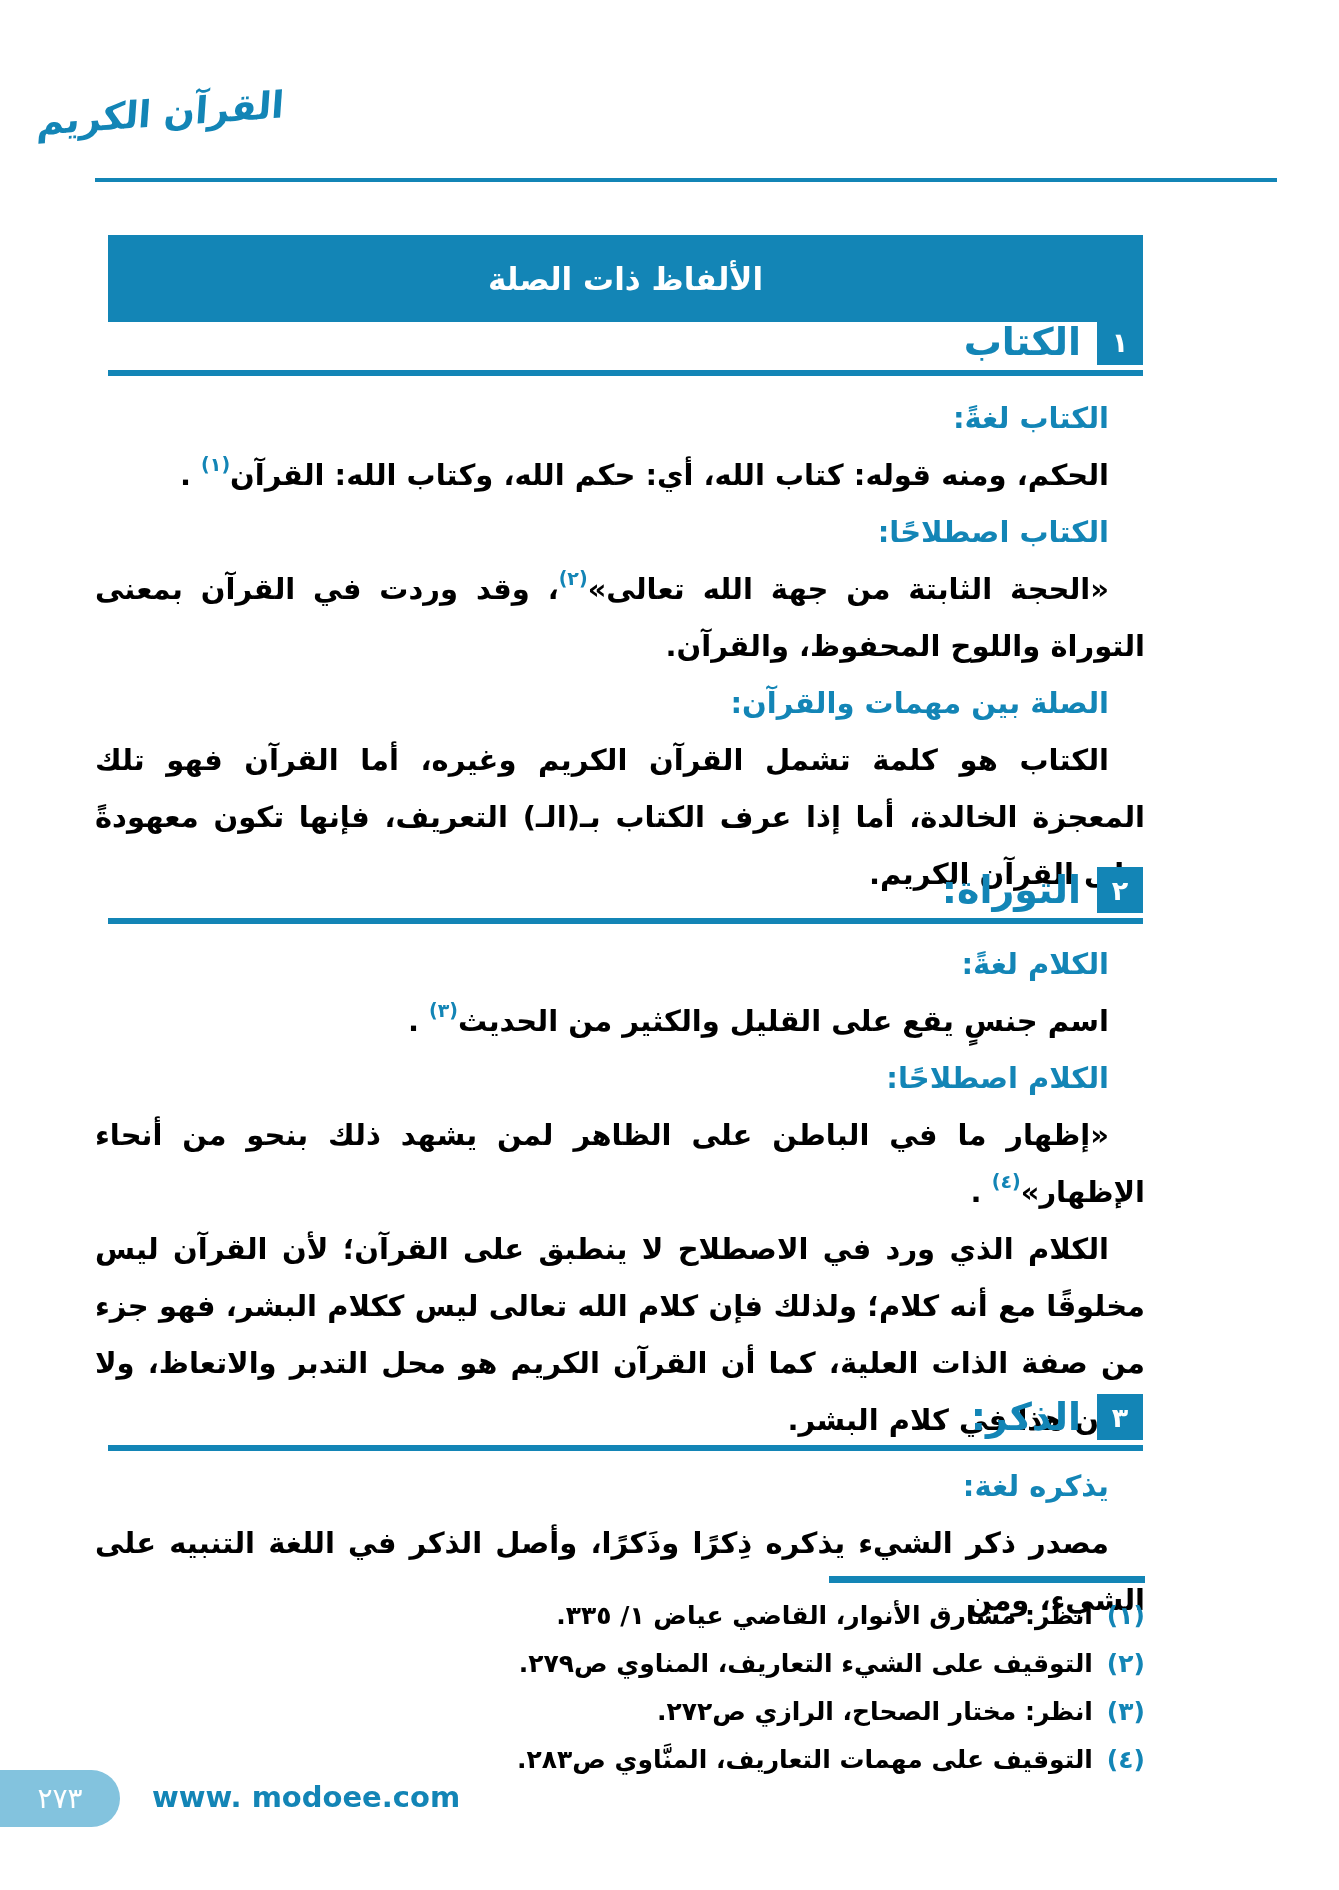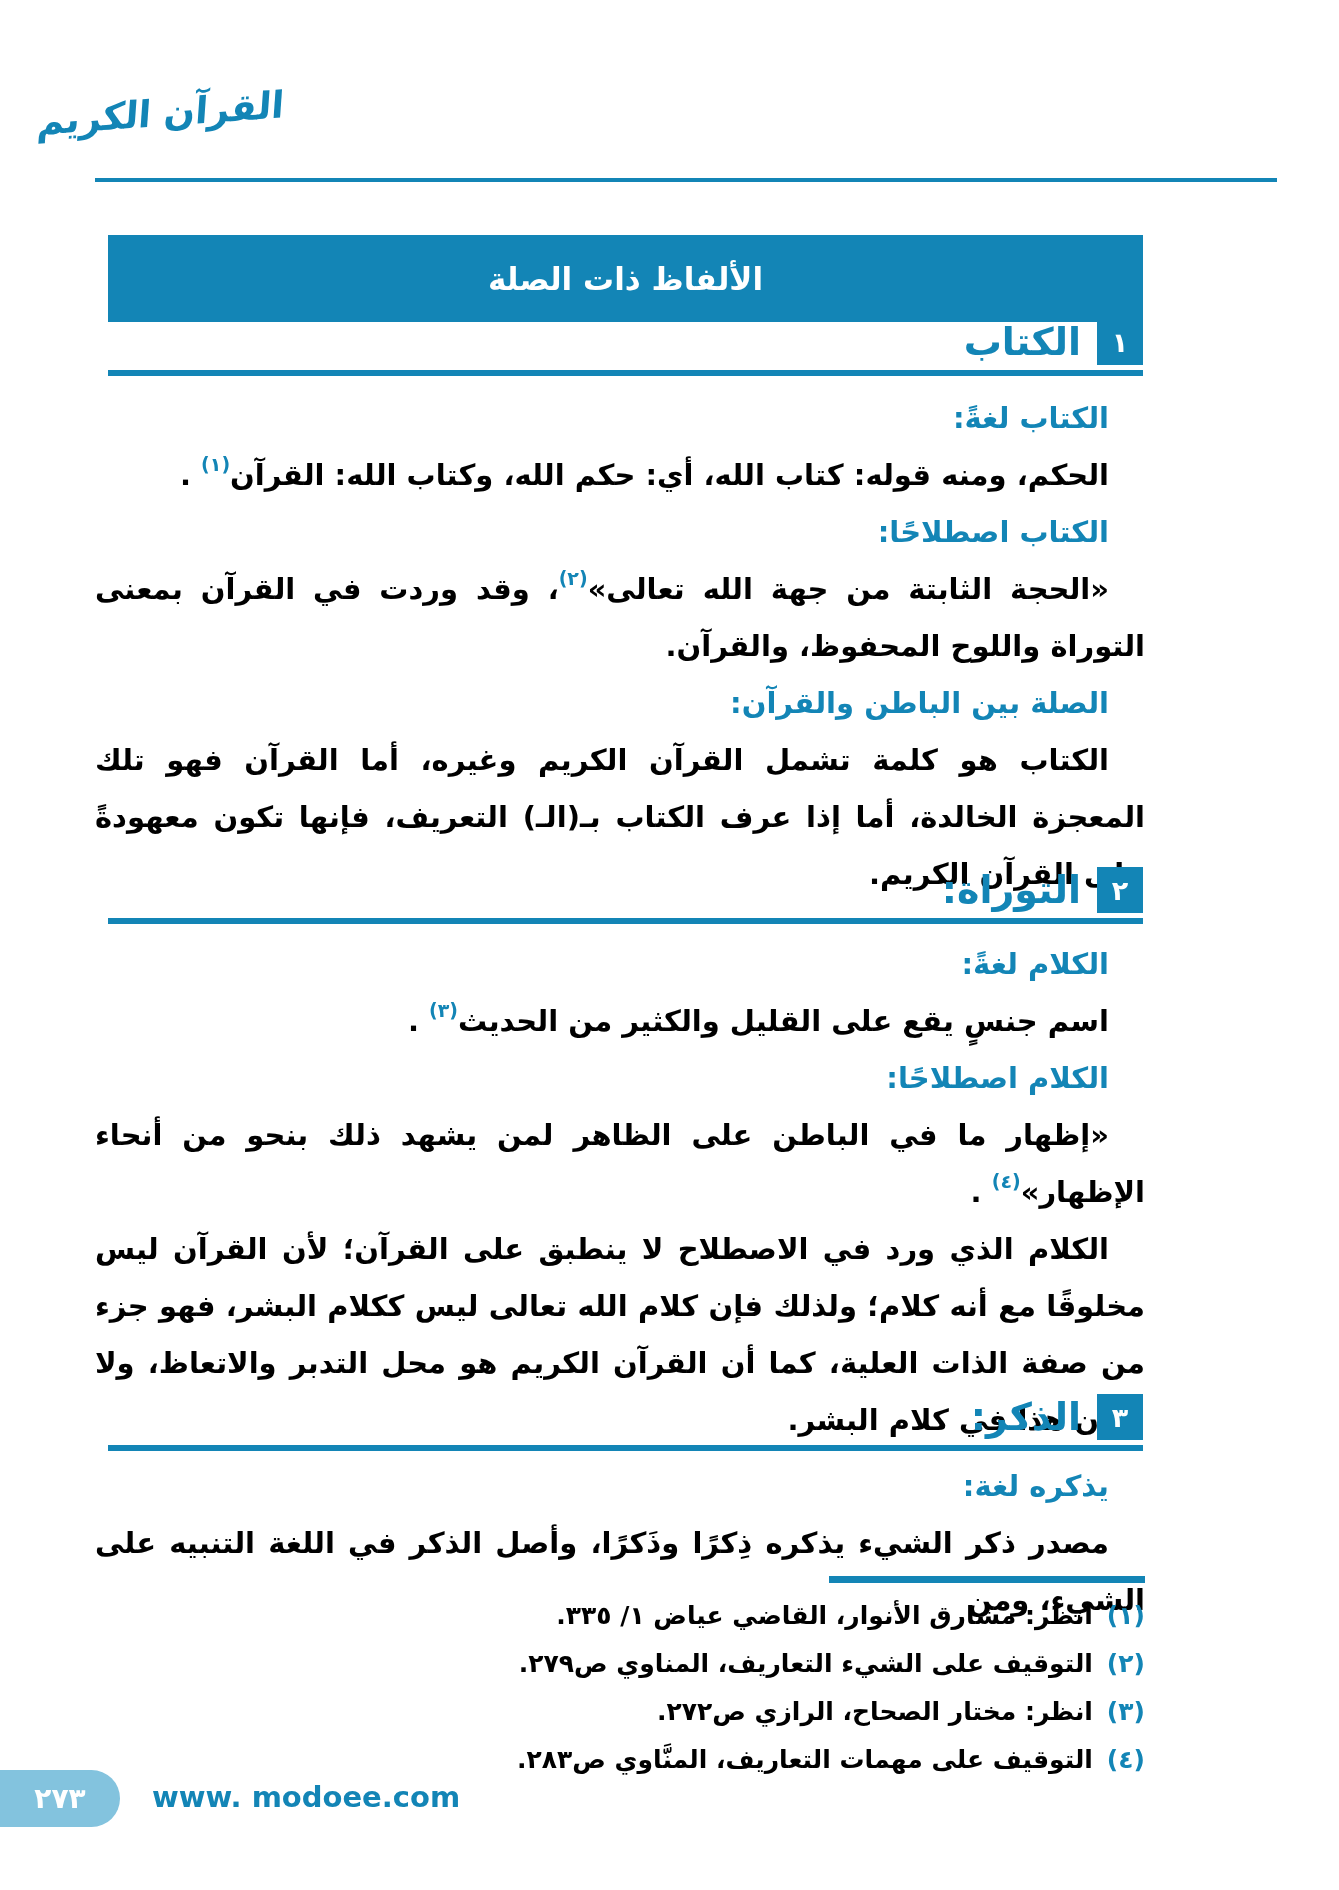--- a/index.html
+++ b/index.html
@@ -78,21 +78,21 @@
   }
   .fn{margin:0;text-align:right;}
   .fn-num{color:var(--accent);margin-left:14px;}
   
   .page-tab{
     position:absolute;left:0;top:1770px;width:120px;height:57px;
     background:var(--tab);
     border-radius:0 30px 30px 0;
     display:flex;align-items:center;justify-content:center;
   }
-  .page-num{color:#ffffff;font-size:28px;font-weight:bold;}
+  .page-num{color:#ffffff;font-size:28px;font-weight:normal;}
   .website{
     position:absolute;left:152px;top:1780px;
     color:var(--accent);font-size:29px;font-weight:bold;
     direction:ltr;
     text-align:center;
   }
 </style>
 </head>
 <body>
 
@@ -111,21 +111,21 @@
     </div>
     <div class="sec-title">الكتاب</div>
   </div>
   <div class="rule" style="top:370px"></div>
 
   <div class="body" style="top:390px" dir="rtl">
     <p class="sub">الكتاب لغةً:</p>
     <p><span>الحكم، ومنه قوله: كتاب الله، أي: حكم الله، وكتاب الله: القرآن</span><sup class="fnref">(١)</sup><span> .</span></p>
     <p class="sub">الكتاب اصطلاحًا:</p>
     <p><span>«الحجة الثابتة من جهة الله تعالى»</span><sup class="fnref">(٢)</sup><span>، وقد وردت في القرآن بمعنى التوراة واللوح المحفوظ، والقرآن.</span></p>
-    <p class="sub">الصلة بين الباطن والقرآن:</p>
+    <p class="sub">الصلة بين مهمات والقرآن:</p>
     <p><span>الكتاب هو كلمة تشمل القرآن الكريم وغيره، أما القرآن فهو تلك المعجزة الخالدة، أما إذا عرف الكتاب بـ(الـ) التعريف، فإنها تكون معهودةً على القرآن الكريم.</span></p>
   </div>
 
   <div class="sec-head" style="top:866px" dir="rtl">
     <div class="badge">
       <span>٢</span>
     </div>
     <div class="sec-title">التوراة:</div>
   </div>
   <div class="rule" style="top:918px"></div>

